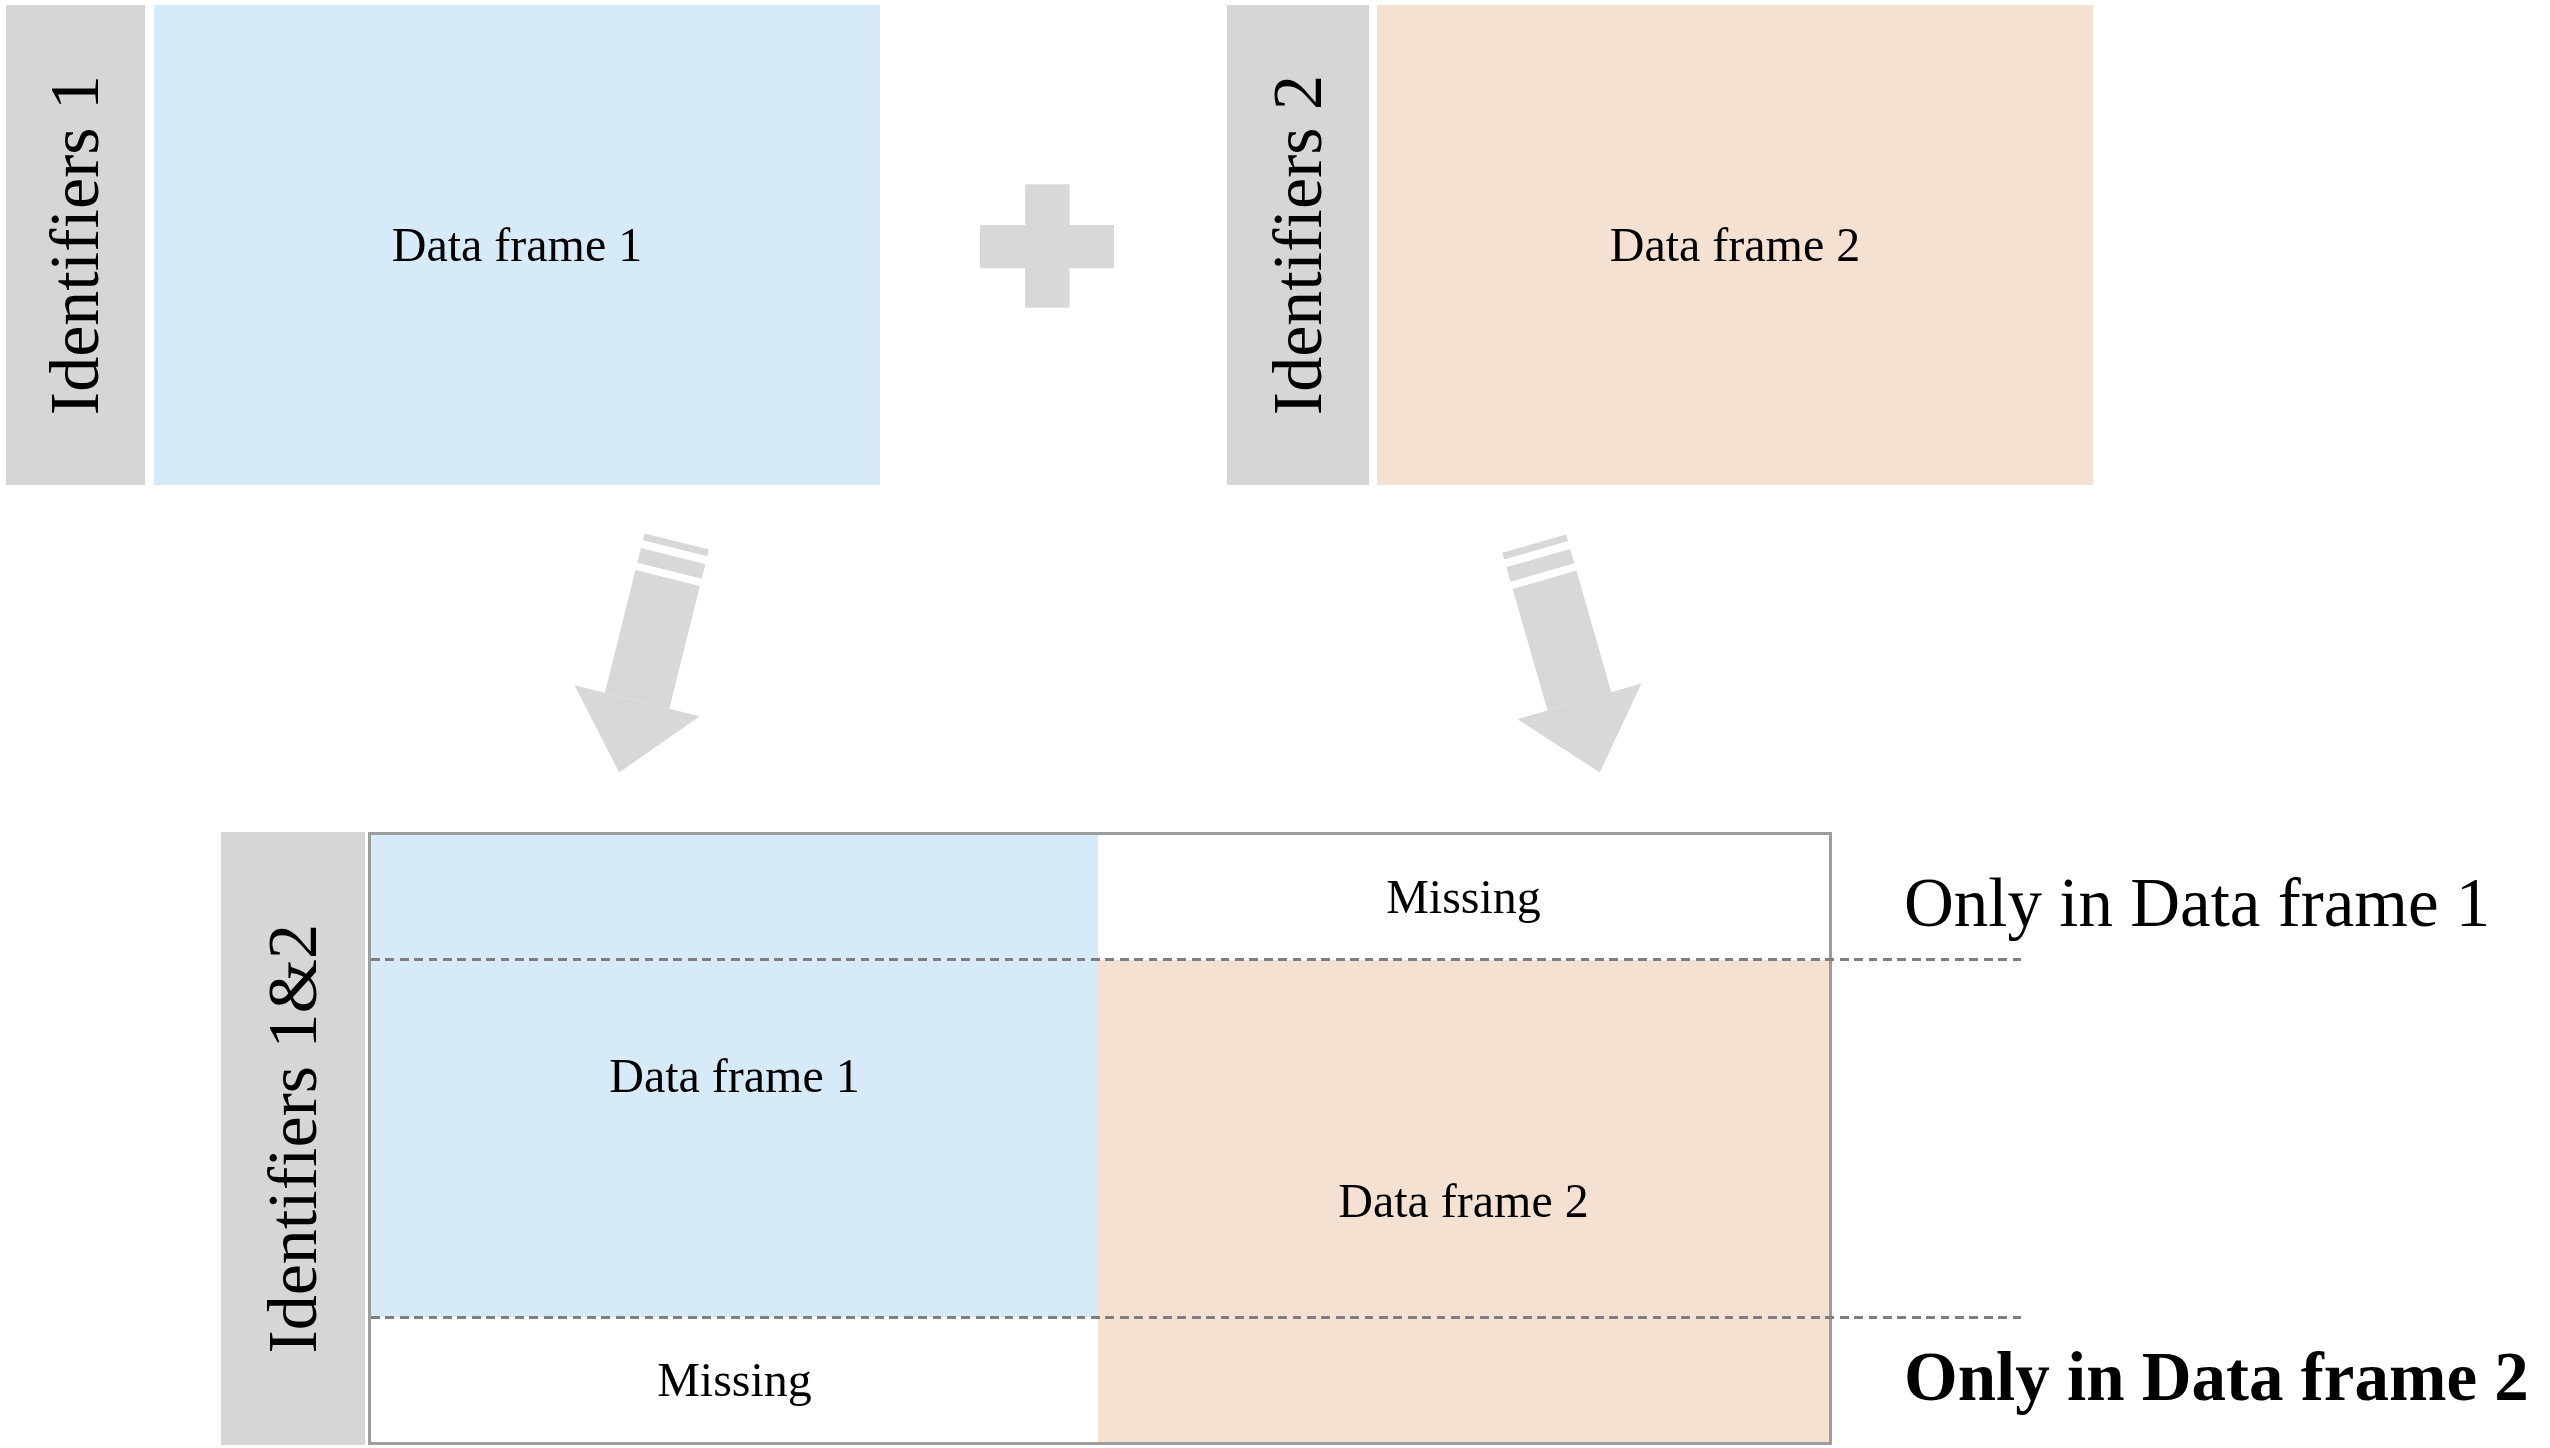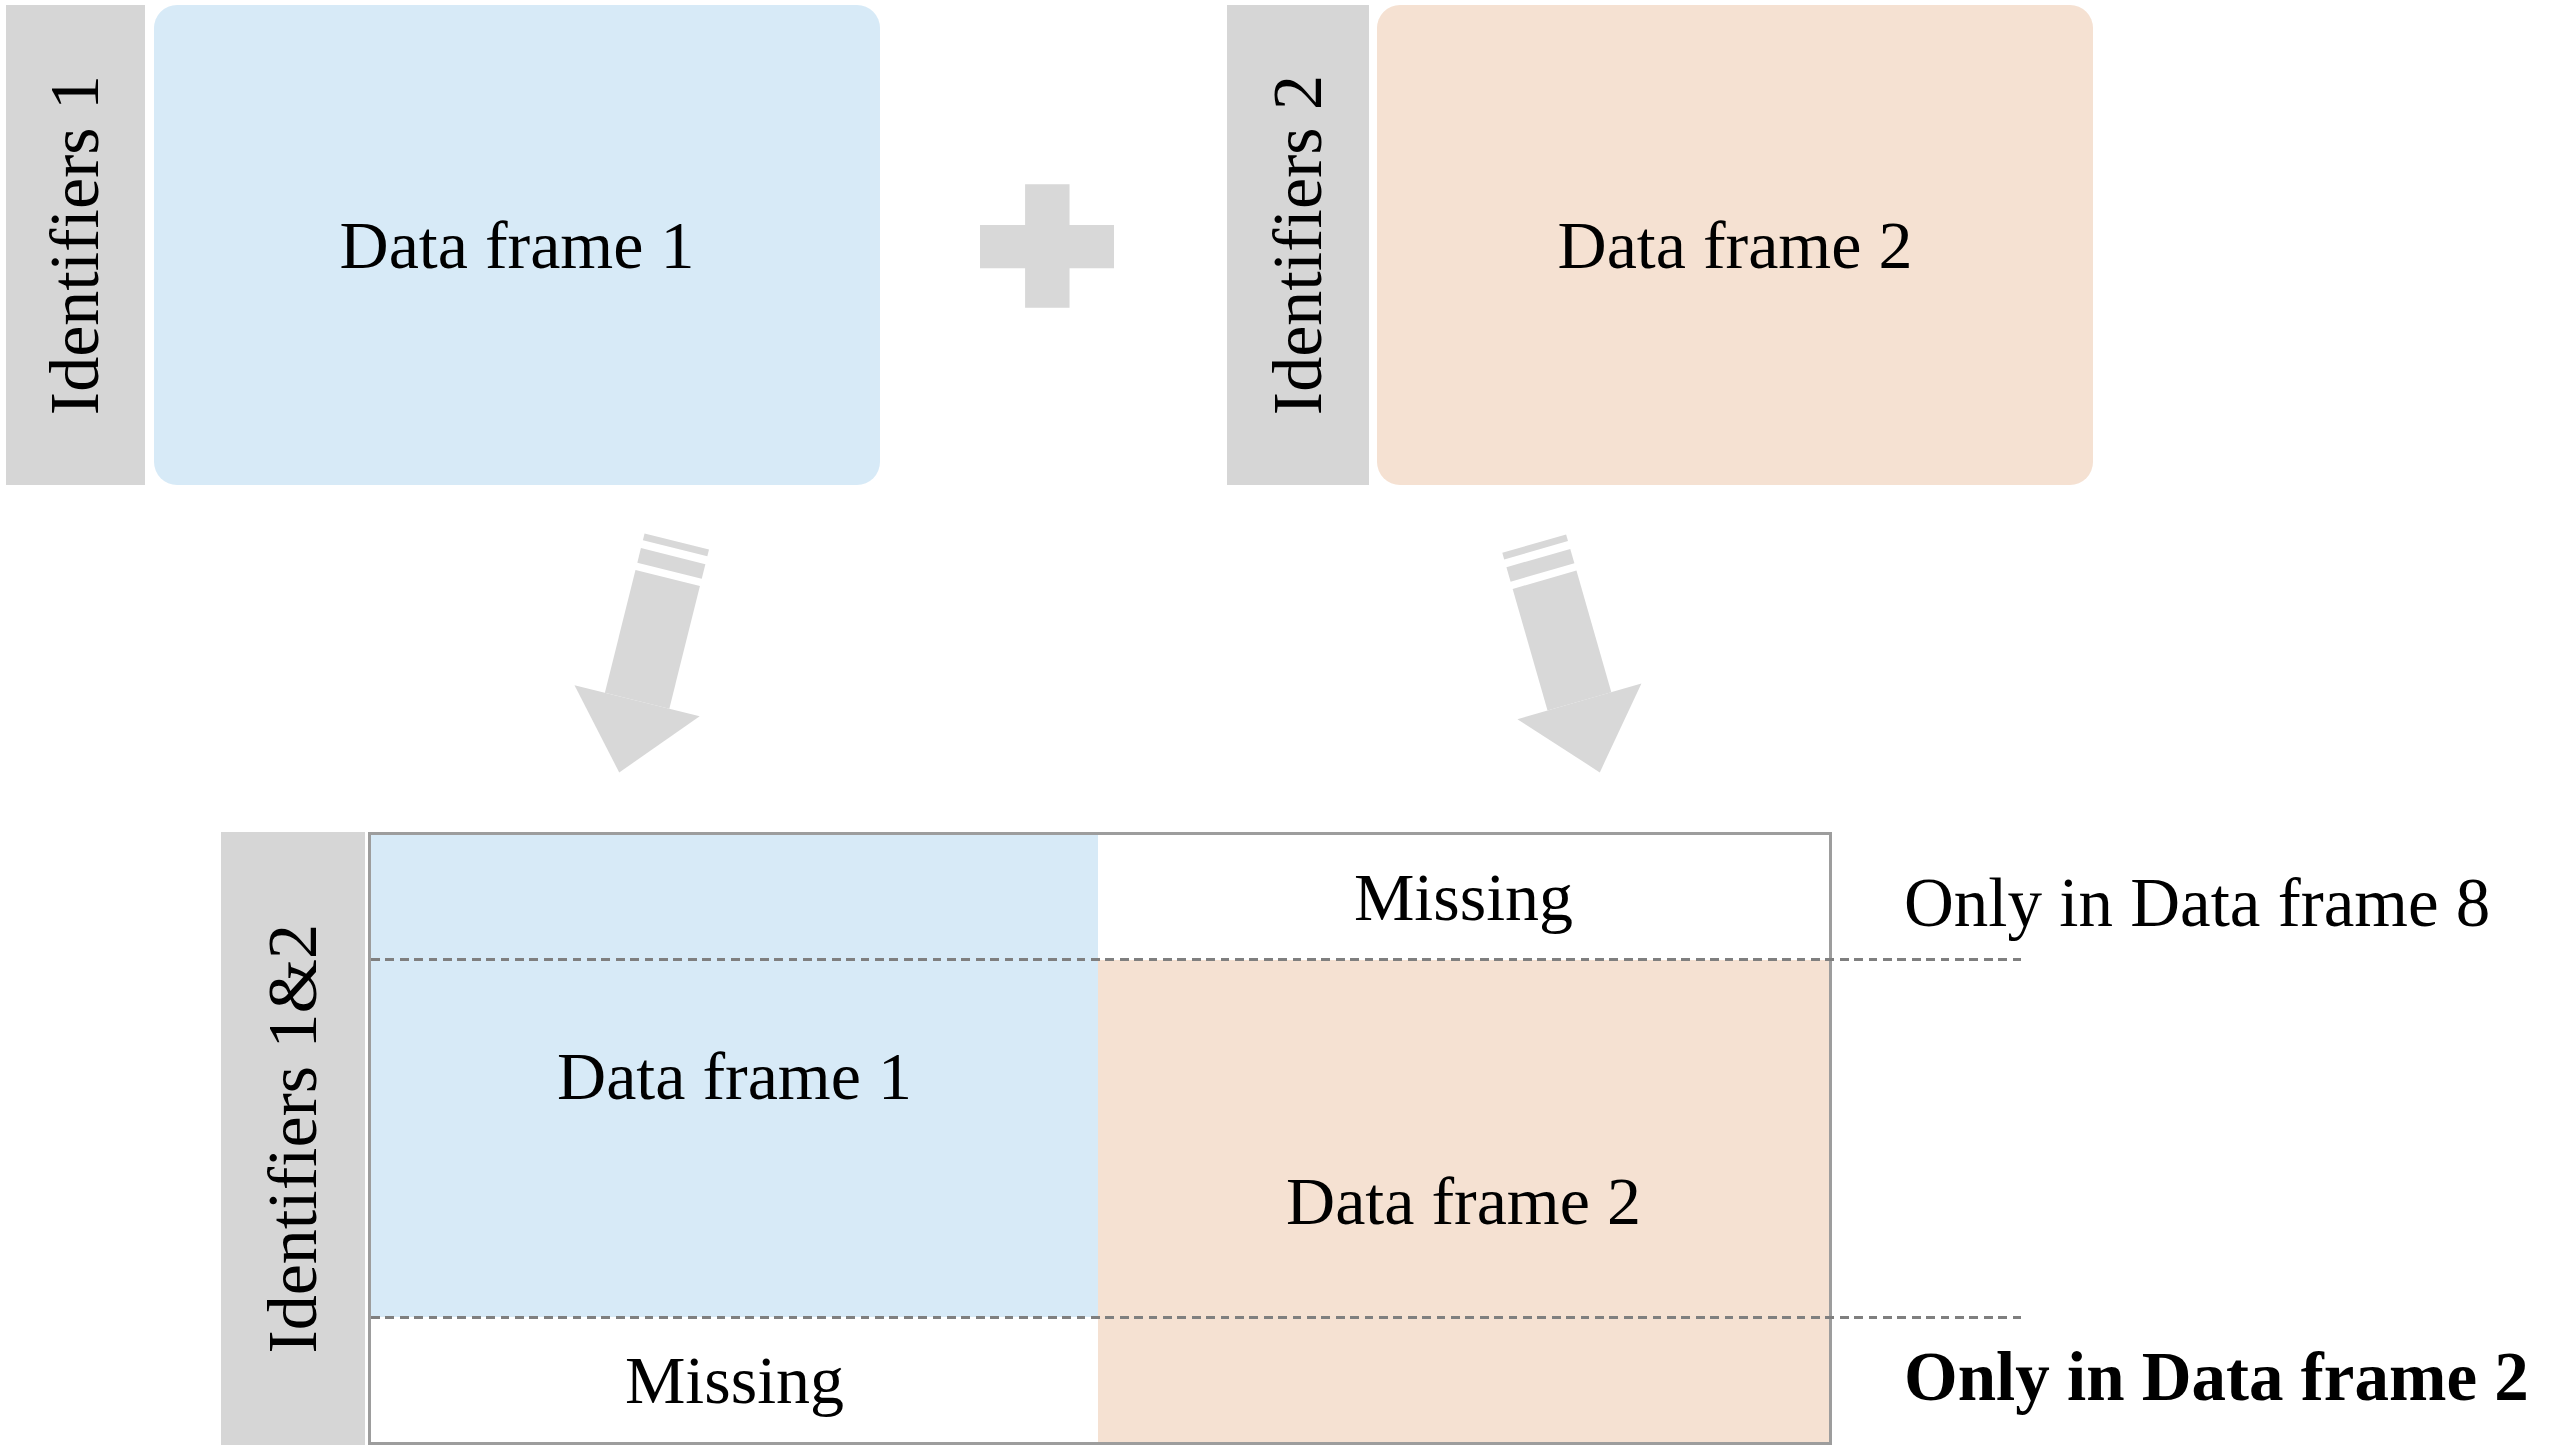--- a/index.html
+++ b/index.html
@@ -13,21 +13,21 @@
   .strip {
     background:#d6d6d6;
     display:flex; align-items:center; justify-content:center;
   }
   .vtext {
     writing-mode:vertical-rl; transform:rotate(180deg);
     font-size:70px; line-height:1; white-space:nowrap;
   }
   .fillbox {
     display:flex; align-items:center; justify-content:center;
-    font-size:68px; line-height:1; white-space:nowrap;border-radius:23px;
+    font-size:48px; line-height:1; white-space:nowrap;
   }
   .blue   { background:#d7eaf7; }
   .orange { background:#f5e1d2; }
   .outerbox {
     border:3.1px solid #9d9d9d; background:#ffffff; box-sizing:border-box;
   }
   .dashline {
     height:2.5px;
     background:repeating-linear-gradient(to right, #7f7f7f 0 8.8px, transparent 8.8px 14.4px);
   }
@@ -94,17 +94,17 @@
   <div class="abs fillbox" style="left:1098px; top:960px; width:731px; height:482px;">
     <span>Data frame 2</span>
   </div>
   <div class="abs fillbox" style="left:1098px; top:835px; width:731px; height:124px;">
     <span>Missing</span>
   </div>
   <div class="abs fillbox" style="left:371px; top:1318px; width:727px; height:124px;">
     <span>Missing</span>
   </div>
 
-  <div class="abs ann" style="left:1904px; top:905px;">Only in Data frame 8</div>
+  <div class="abs ann" style="left:1904px; top:905px;">Only in Data frame 1</div>
   <div class="abs ann" style="left:1904px; top:1379px;font-weight:bold;">Only in Data frame 2</div>
 
 </div>
 
 
 </body></html>

